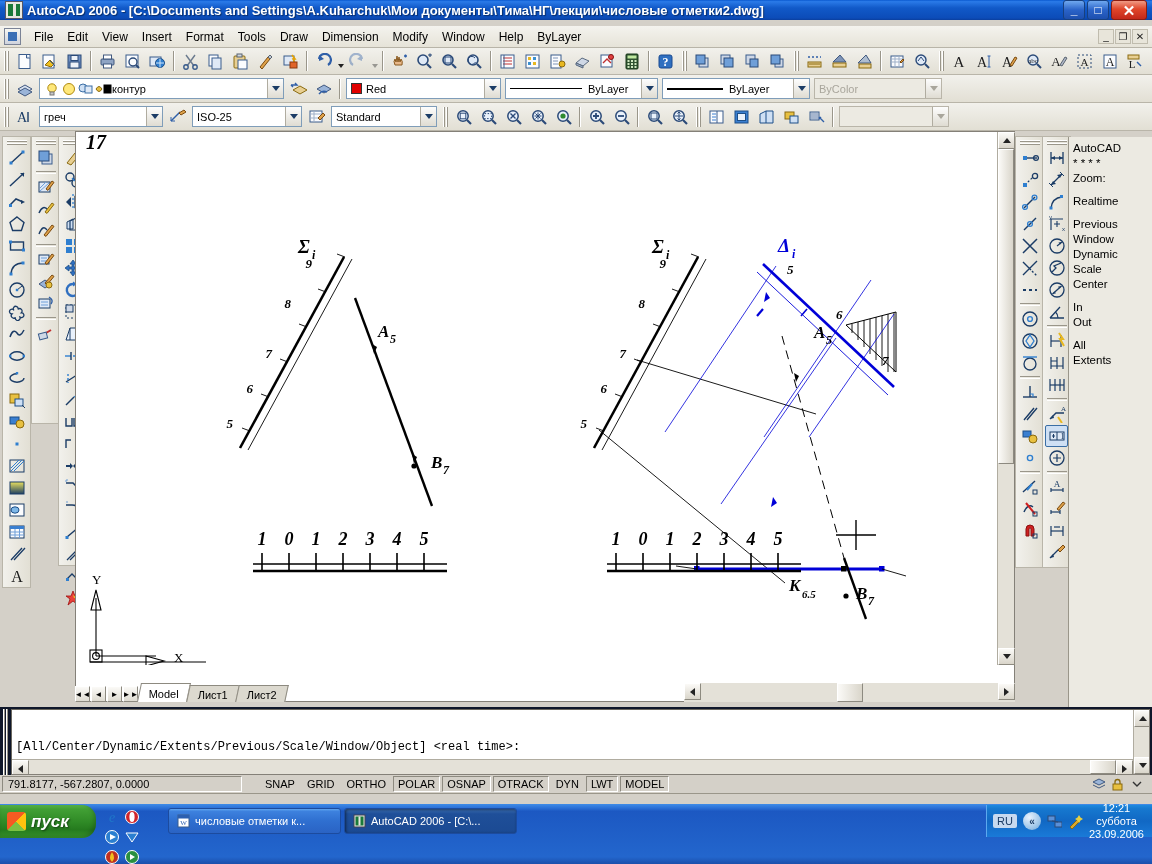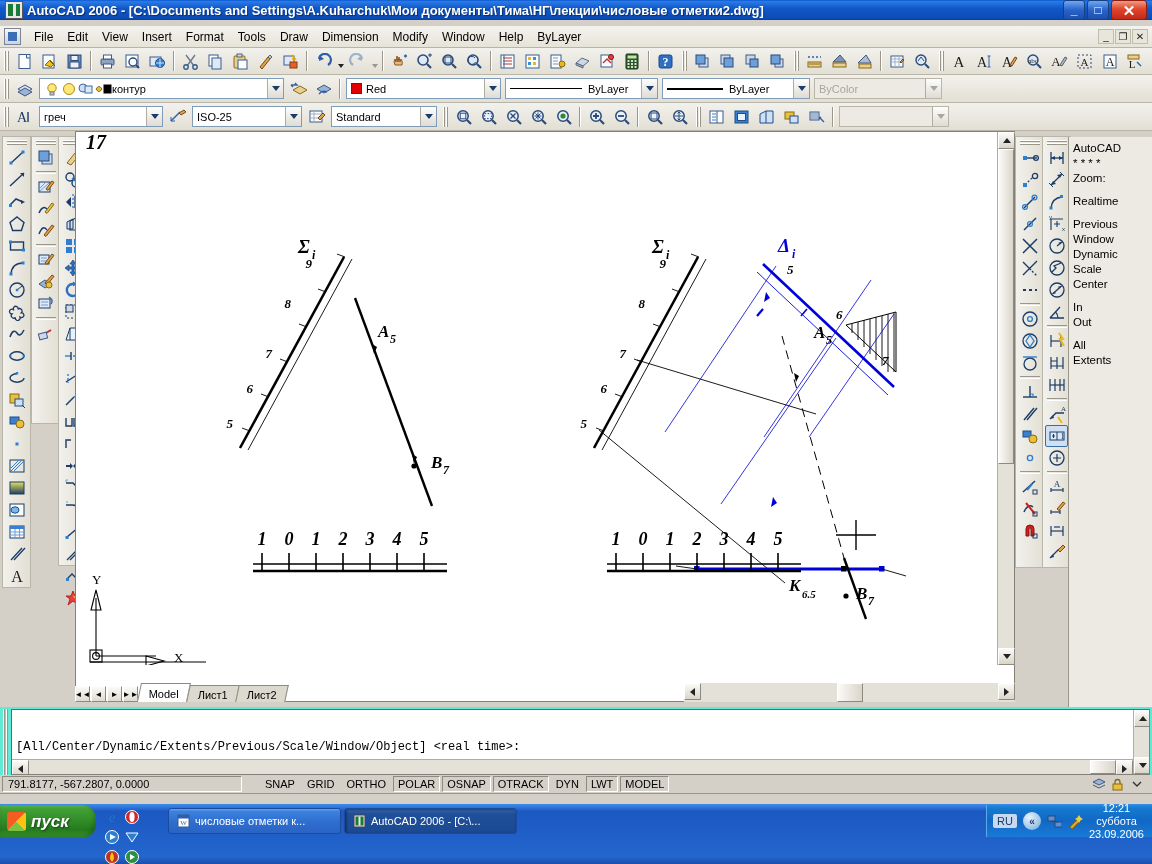--- a/index.html
+++ b/index.html
@@ -199,21 +199,21 @@
     background: #dcd9cf; border: 1px solid #8d8a80; border-bottom: none;
     display: flex; align-items: center;
     transform: skewX(-12deg);
   }
   .tab > span { transform: skewX(12deg); }
   .tab.active { background: #fff; height: 19px; font-weight: normal; }
 
   
   .cmdwrap {
     position: absolute; left: 0; top: 707px; width: 1152px; height: 68px;
-    background: #5eead4; padding: 2px 2px 0 2px; display: flex;
+    background: #0f172a; padding: 2px 2px 0 2px; display: flex;
   }
   .cmdgrip {
     width: 7px; flex: 0 0 auto; margin-right: 2px;
     background:
       linear-gradient(90deg, transparent 1px,#fff 1px,#fff 2px,#9a968a 2px,#9a968a 3px,transparent 3px),
       linear-gradient(90deg, transparent 4px,#fff 4px,#fff 5px,#9a968a 5px,#9a968a 6px,transparent 6px);
   }
   .cmdbox {
     flex: 1 1 auto; background: #fff; border: 1px solid #848078;
     border-top-color: #6a675f; border-left-color: #6a675f;

